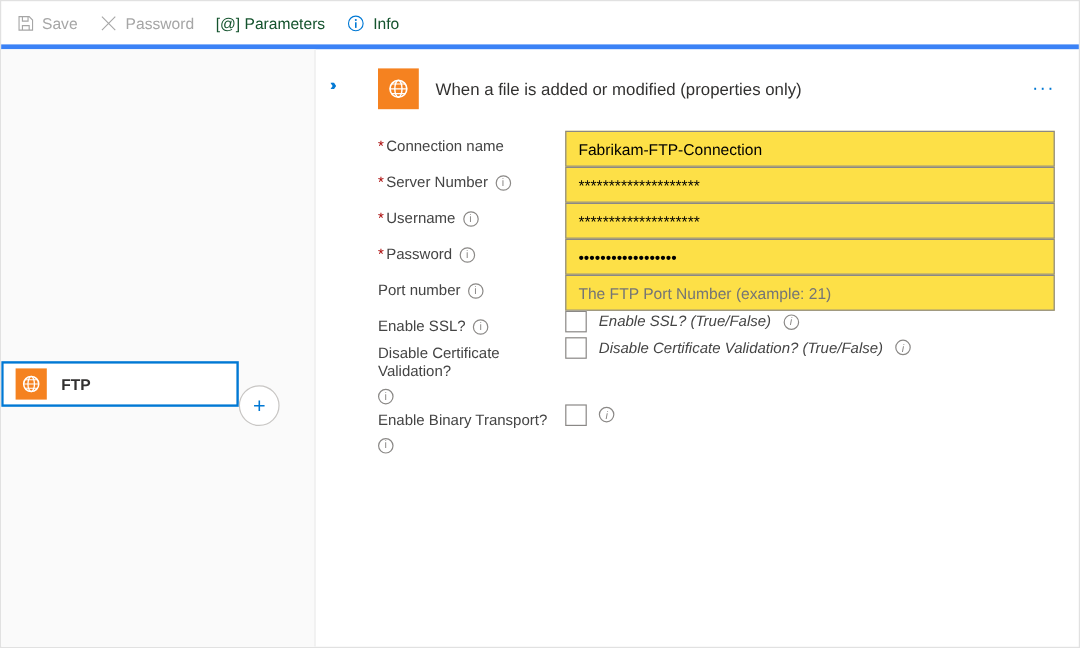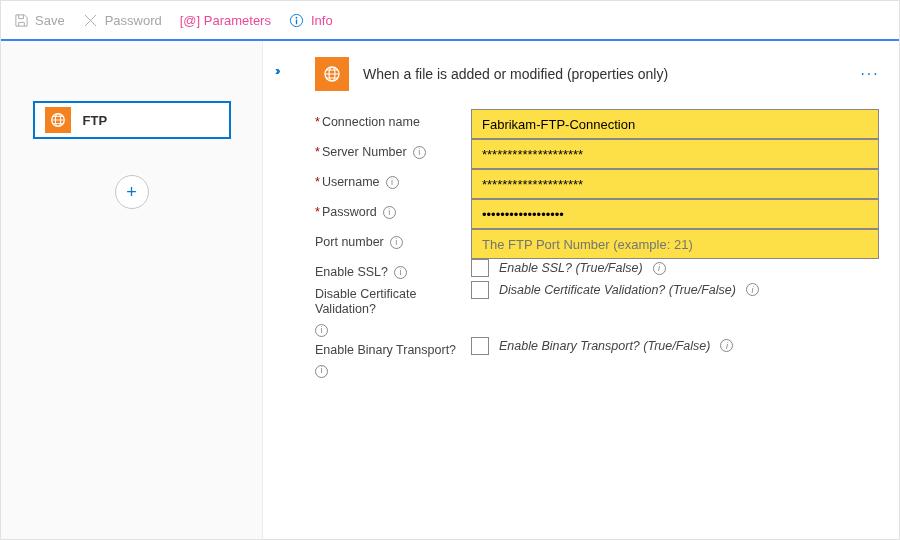--- a/index.html
+++ b/index.html
@@ -1,25 +1,25 @@
 <!DOCTYPE html>
 <html><head>
 <meta charset="utf-8">
 <style>
   * { box-sizing: border-box; }
   html, body { margin:0; padding:0; font-family:"Segoe UI",Arial,sans-serif; font-size:13px; color:#323130; background:#fff; }
   .app { width:900px; height:540px; display:flex; flex-direction:column; border:1px solid #e1e1e1; }
-  .toolbar { height:40px; display:flex; align-items:center; gap:18px; padding:0 12px; border-bottom:2px solid #3b82f6; }
+  .toolbar { height:40px; display:flex; align-items:center; gap:18px; padding:0 12px; border-bottom:4px solid #3b82f6; }
   .tb-item { display:flex; align-items:center; gap:6px; cursor:pointer; }
   .tb-disabled { color:#a6a6a6; }
-  .tb-accent { color:#ec4899; }
+  .tb-accent { color:#14532d; }
   .icon-slot { display:inline-flex; align-items:center; justify-content:center; width:16px; height:16px; }
 
   .body { flex:1; display:flex; overflow:hidden; }
-  .left { width:262px; border-right:1px solid #ececec; background:#fafafa; display:flex; flex-direction:column; align-items:center; padding-top:60px; }
+  .left { width:262px; border-right:1px solid #ececec; background:#fafafa; display:flex; flex-direction:row; align-items:center; padding-top:60px; }
   .ftp-card { width:198px; height:38px; background:#fff; border:2px solid #0078d4; display:flex; align-items:center; gap:12px; padding:0 10px; cursor:pointer; }
   .ftp-icon { width:26px; height:26px; background:#f58220; display:flex; align-items:center; justify-content:center; }
   .ftp-name { font-weight:600; }
   .add-btn { margin-top:36px; width:34px; height:34px; border-radius:50%; border:1px solid #c8c6c4; background:#fff; display:flex; align-items:center; justify-content:center; color:#0078d4; font-size:18px; cursor:pointer; }
 
   .right { flex:1; position:relative; padding:16px 20px 16px 10px; overflow:auto; }
   .collapse { position:absolute; left:12px; top:22px; color:#0078d4; font-size:13px; cursor:pointer; font-weight:bold; letter-spacing:-3px; }
   .trig-header { display:flex; align-items:center; gap:14px; padding-left:42px; margin-bottom:14px; }
   .trig-icon { width:34px; height:34px; background:#f58220; display:flex; align-items:center; justify-content:center; }
   .trig-title { font-size:14px;text-align:right; }
@@ -175,21 +175,20 @@
           </div>
         </div>
 
         <div class="row">
           <div class="label-col">
               <span>Enable Binary Transport?</span>
               <span class="info">i</span>
             </div>
           <div class="field-col chk-line">
             <div class="chk"></div>
-            <span class="chk-label">Enable Binary Transport? (True/False)</span>
             <span class="info">i</span>
           </div>
         </div>
 
       </div>
 
     </div>
   </div>
 </div>
 

